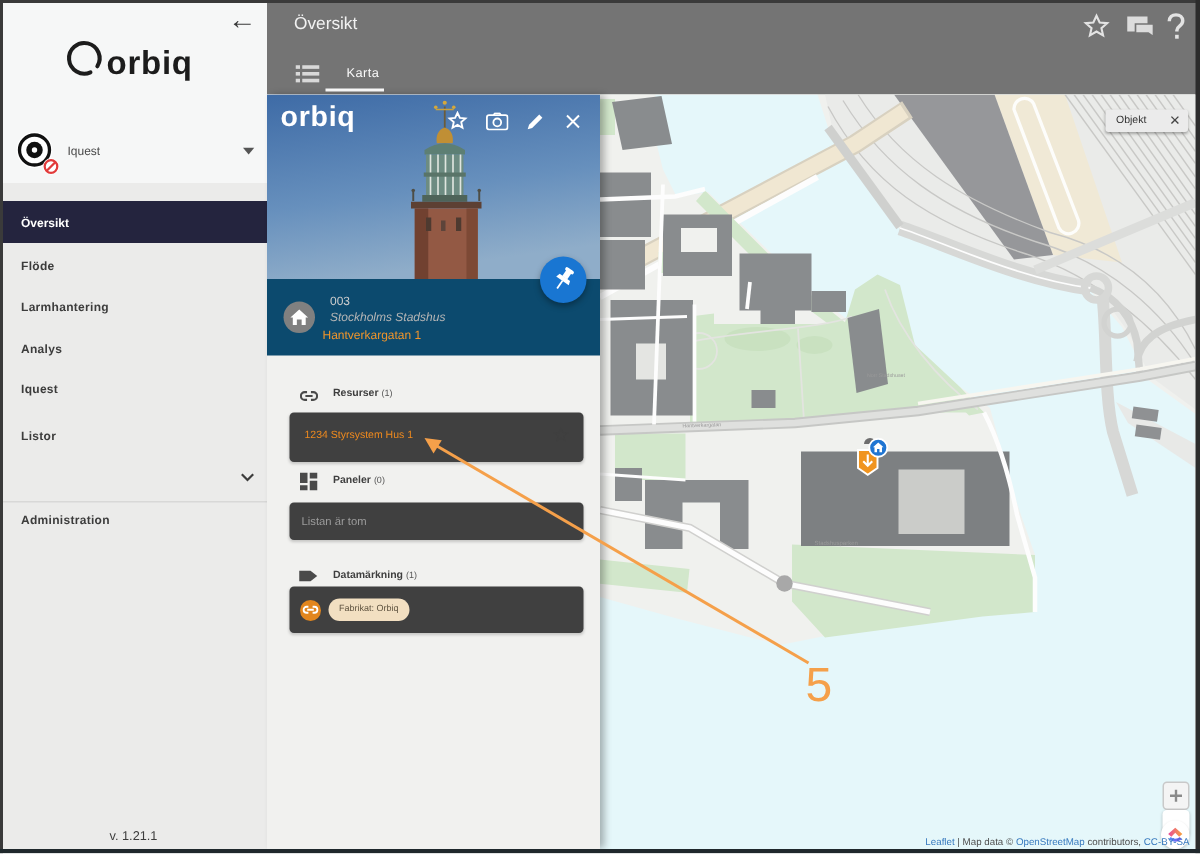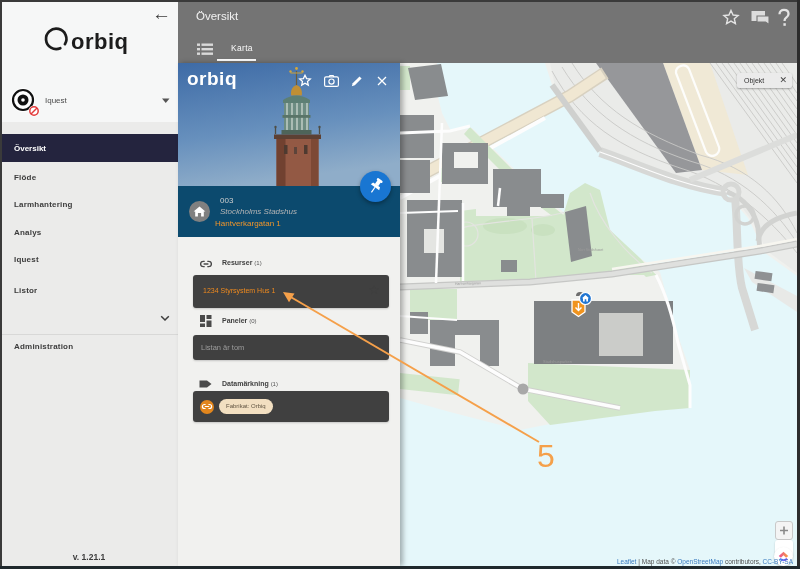--- a/index.html
+++ b/index.html
@@ -16,21 +16,21 @@
 
 #sidebar { left:0; top:0; width:178px; height:566px; background:#f6f7f7; }
 #backarrow { left:152px; top:3px; font-size:19px; color:#3a3a3a; }
 #sidelogo { left:38px; top:25px; }
 #iquest { left:8px; top:84px; width:162px; height:34px; }
 #menu { left:0; top:122px; width:178px; height:444px; background:#ebebea; }
 .mitem { position:absolute; left:14px; font-size:8px; color:#3c3c3c; font-weight:bold; letter-spacing:0.2px; }
 #sel { left:0; top:12px; width:178px; height:28px; background:#24243e; }
 #sel span { position:absolute; left:14px; top:10px; font-size:8px; color:#fff; font-weight:bold; }
 #mdivider { left:0; top:212px; width:178px; height:1px; background:#d8d8d7; }
-#ver { left:0; top:430px; width:178px; text-align:center; font-size:8.5px; color:#3c3c3c; font-weight:bold; }
+#ver { left:0; top:430px; width:178px; text-align:center; font-size:8.5px; color:#3c3c3c; font-weight:normal; }
 
 
 #header { left:178px; top:0; width:622px; height:63px; background:#747474; }
 #htitle { left:18px; top:10px; font-size:11.5px; color:#f2f2f2; }
 #hicons { left:539px; top:8px; }
 #tabicon { left:19px; top:43px; }
 #tabkarta { left:53px; top:43px; font-size:8.5px; color:#fbfbfb; letter-spacing:0.3px; }
 #tabline { left:39px; top:59px; width:39px; height:2px; background:#fdfdfd; }
 
 

